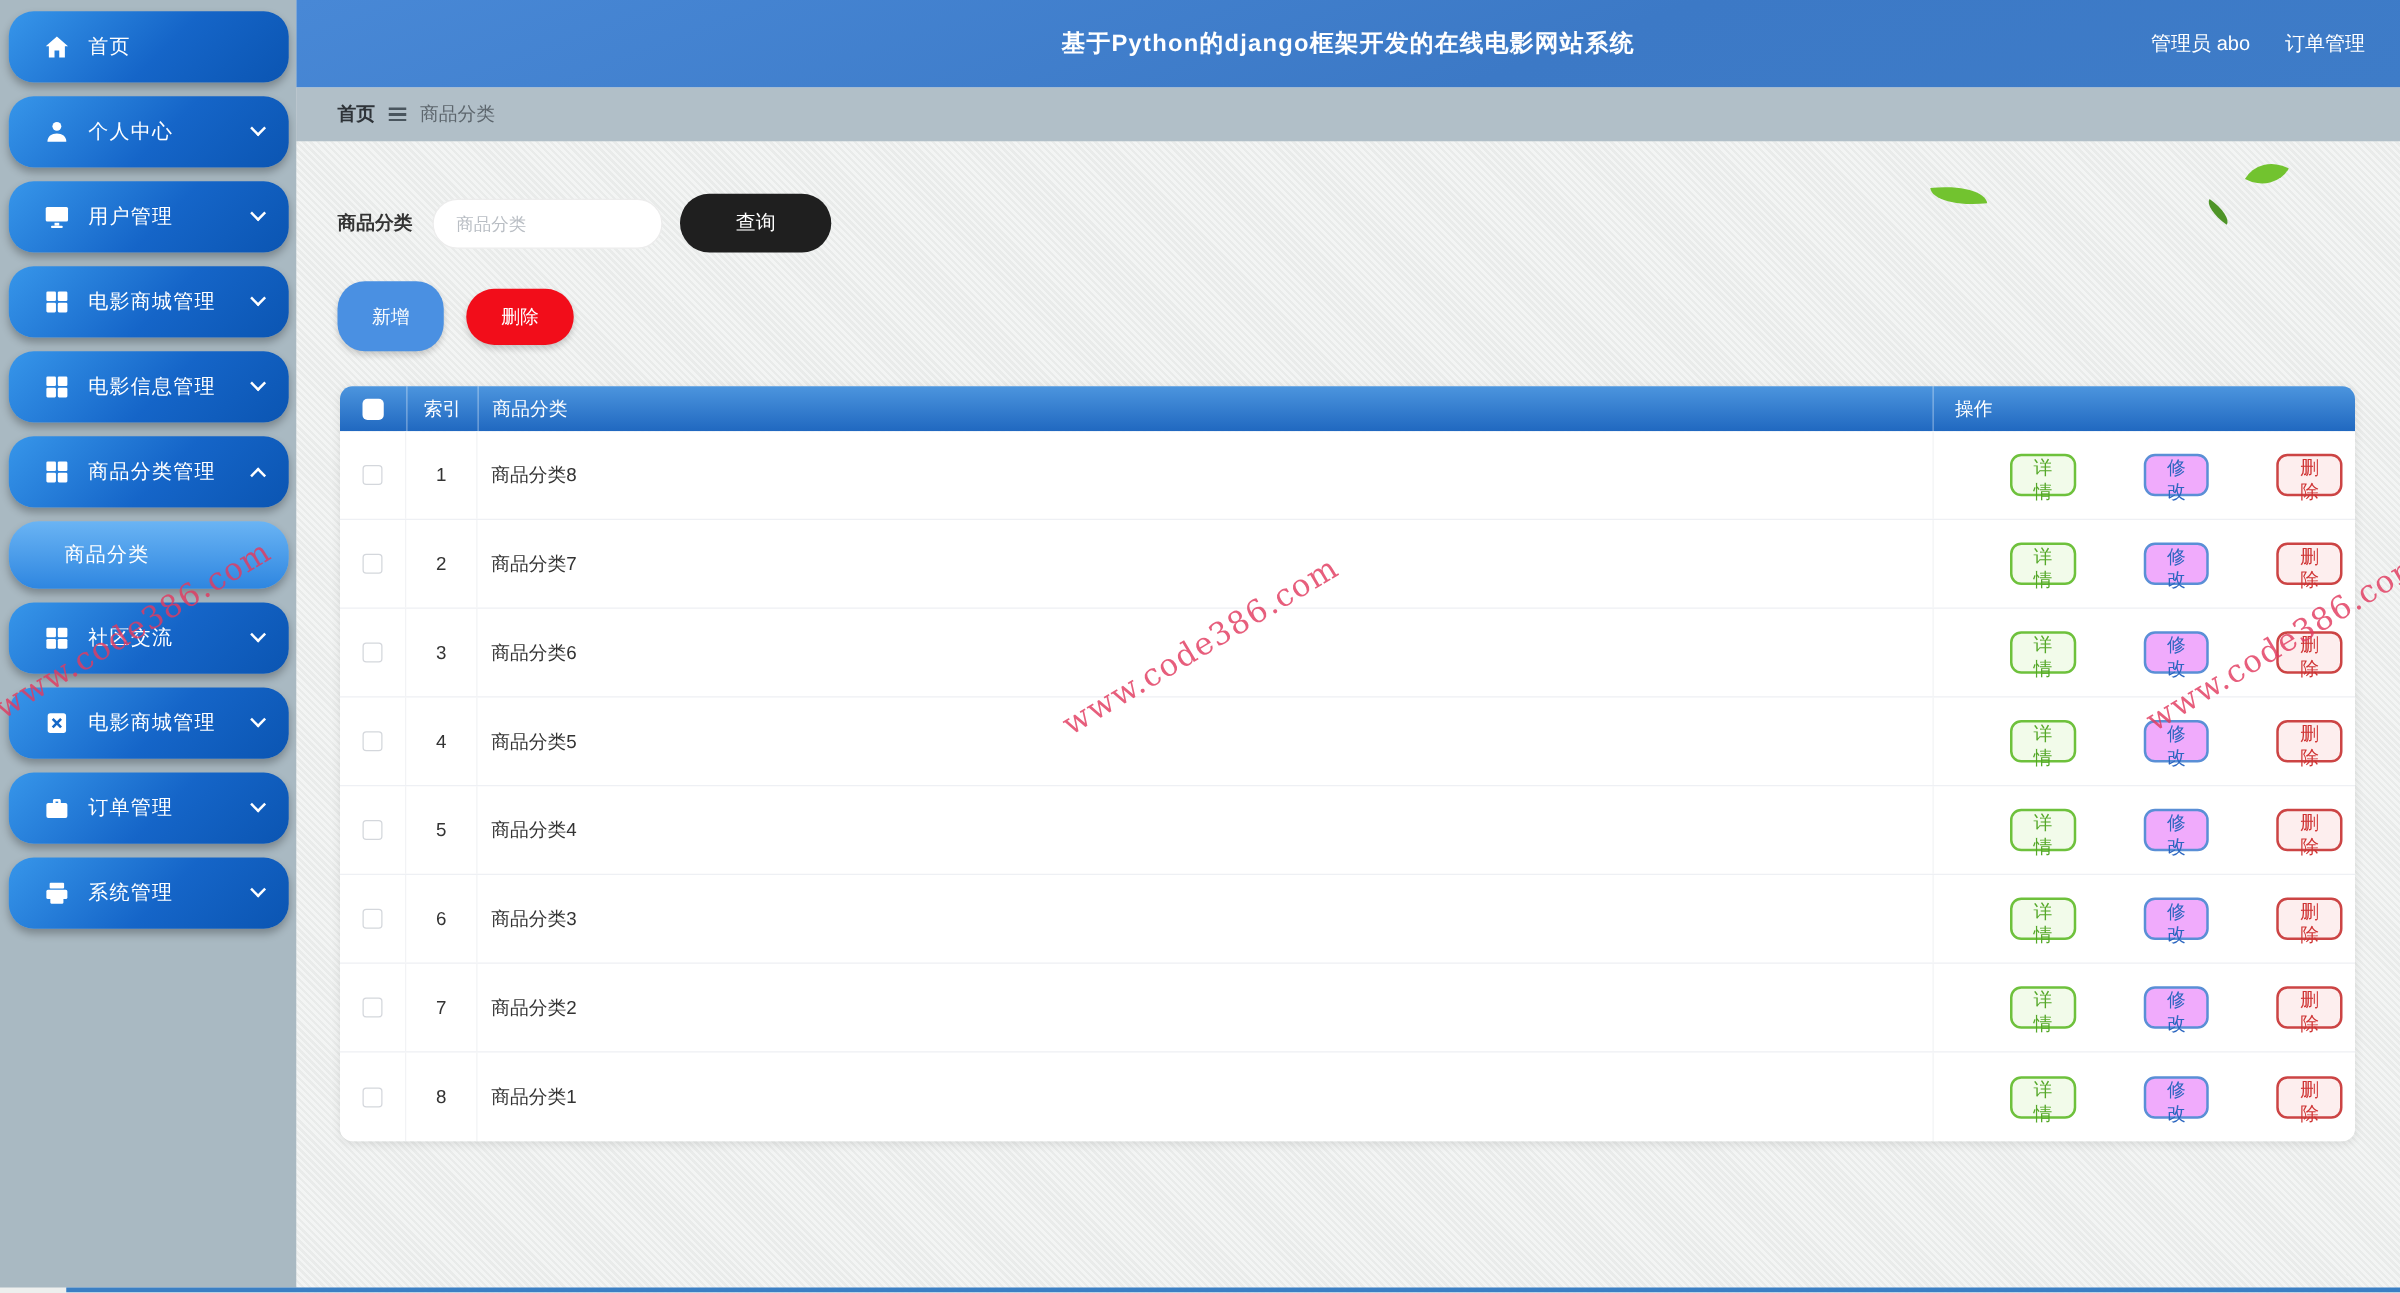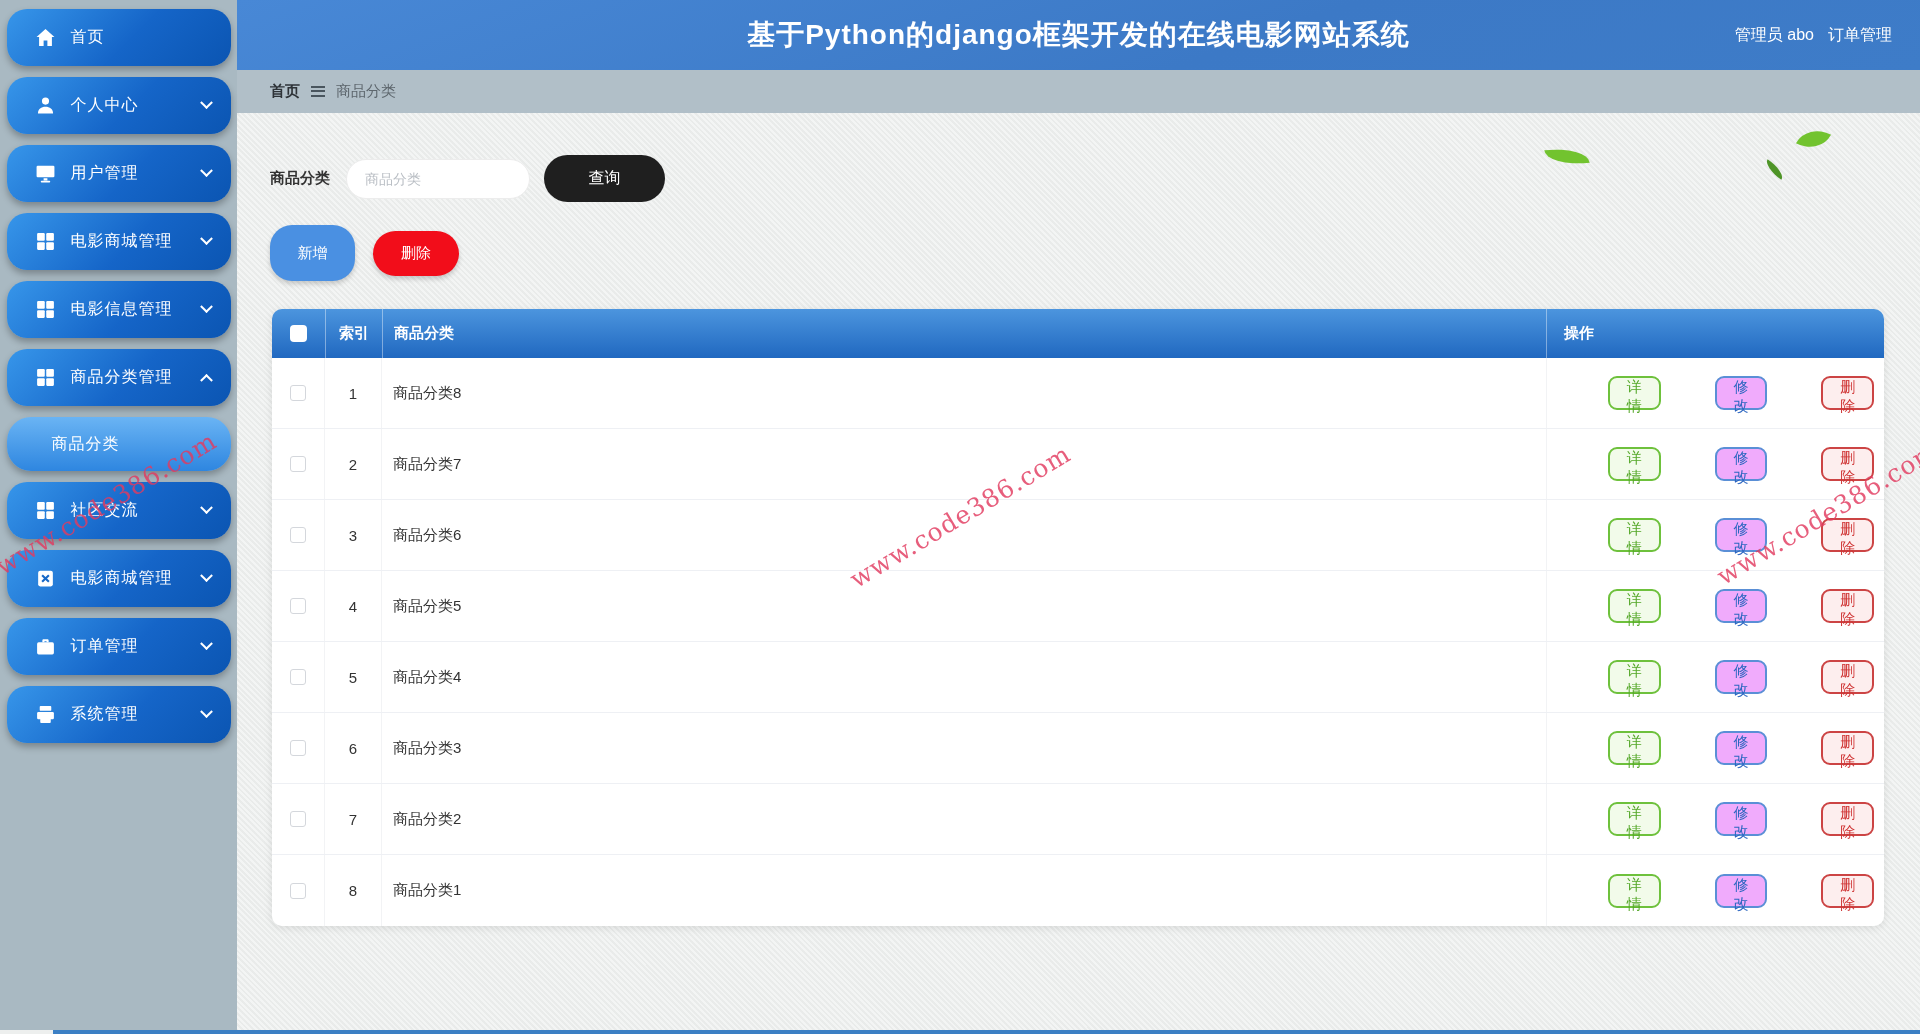--- a/index.html
+++ b/index.html
@@ -22,23 +22,23 @@
     margin-left:auto; transform:rotate(45deg) translate(-2px,-2px); }
   .chev.up { transform:rotate(-135deg) translate(-2px,-2px); }
   .side-item.submenu { height:54px; border-radius:24px;
     background:linear-gradient(180deg,#6ab4f4,#2e86e0); padding-left:45px; font-size:16px; }
 
   
   .topbar { position:absolute; left:237px; top:0; right:0; height:70px;
     background:linear-gradient(160deg,#4888d6 0%,#3c79c6 60%,#3e7cc8 100%); z-index:4; }
   .topbar .title { position:absolute; left:0; right:0; top:0; height:70px;
     display:flex; align-items:center; justify-content:center;
-    color:#fff; font-size:28px; font-weight:bold; letter-spacing:1px; }
+    color:#fff; font-size:19px; font-weight:bold; letter-spacing:1px; }
   .topbar .right { position:absolute; right:28px; top:0; height:70px;
-    display:flex; align-items:center; gap:14px; color:#fff; font-size:16px; }
+    display:flex; align-items:center; gap:28px; color:#fff; font-size:16px; }
   .topbar .logout { cursor:pointer; }
 
   
   .crumbbar { position:absolute; left:237px; top:70px; right:0; height:43px;
     background:#b1bfc8; display:flex; align-items:center; padding-left:33px; gap:11px; z-index:4; }
   .crumb-home { font-size:15px; font-weight:bold; color:#2e3338; cursor:pointer; }
   .crumb-sep { width:14px; height:11px;
     background:repeating-linear-gradient(to bottom,#49555e 0 2px,transparent 2px 4.5px); }
   .crumb-cur { font-size:15px; color:#5d666d; }
 
@@ -58,23 +58,23 @@
   .btn-row { display:flex; align-items:center; gap:18px; margin:23px 0 0 33px; }
   .add-btn { width:85px; height:56px; border:none; border-radius:22px;
     background:#4a90e2; color:#fff; font-size:15px; cursor:pointer;
     box-shadow:0 3px 5px rgba(0,0,0,.18); }
   .del-btn { width:86px; height:45px; border:none; border-radius:23px;
     background:#f20d1a; color:#fff; font-size:15px; cursor:pointer;
     box-shadow:0 3px 5px rgba(0,0,0,.18); }
 
   
   .table { margin:28px 36px 0 35px; border-radius:10px; box-shadow:0 2px 8px rgba(0,0,0,.10); }
-  .thead { display:flex; height:49px; align-items:center;
+  .thead { display:flex; height:36px; align-items:center;
     background:linear-gradient(180deg,#4c95de,#2068c0);
-    border-radius:10px 10px 0 0; color:#fff; font-size:15px; font-weight:bold; }
+    border-radius:10px 10px 0 0; color:#fff; font-size:15px; font-weight:normal; }
   .th { display:flex; align-items:center; height:100%; }
   .th + .th { border-left:1px solid rgba(255,255,255,.4); }
   .col-check { width:53px; justify-content:center; flex:0 0 53px; }
   .col-index { width:57px; justify-content:center; flex:0 0 57px; }
   .col-cat { flex:1; padding-left:11px; }
   .col-act { flex:0 0 338px; padding-left:17px; }
   .hd-checkbox { width:17px; height:17px; background:#fff; border-radius:4px; cursor:pointer; }
   .tbody { background:#fff; border-radius:0 0 10px 10px; overflow:hidden; }
   .trow { display:flex; height:71px; align-items:center; border-bottom:1px solid #eef0f4;
     font-size:15px; color:#333; }

